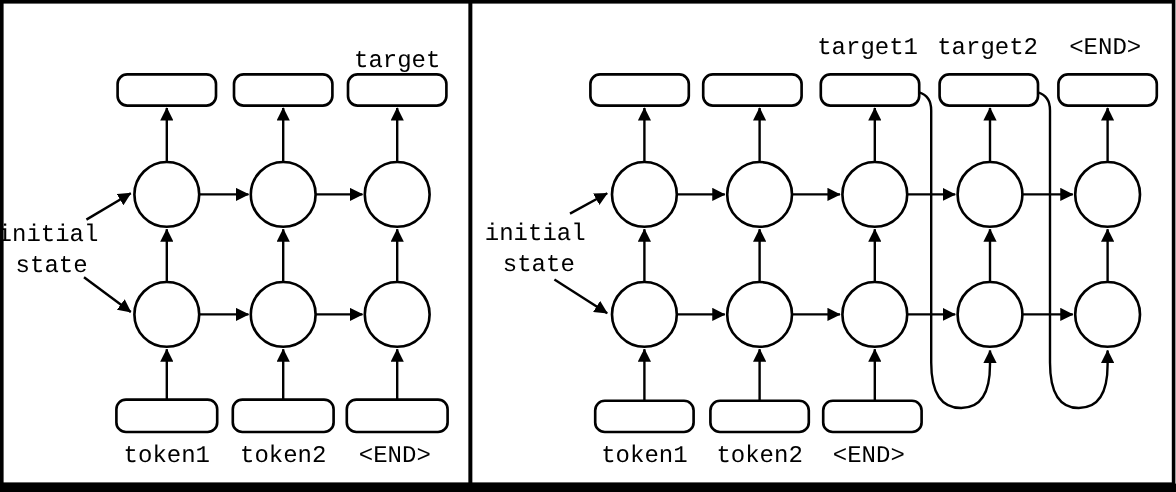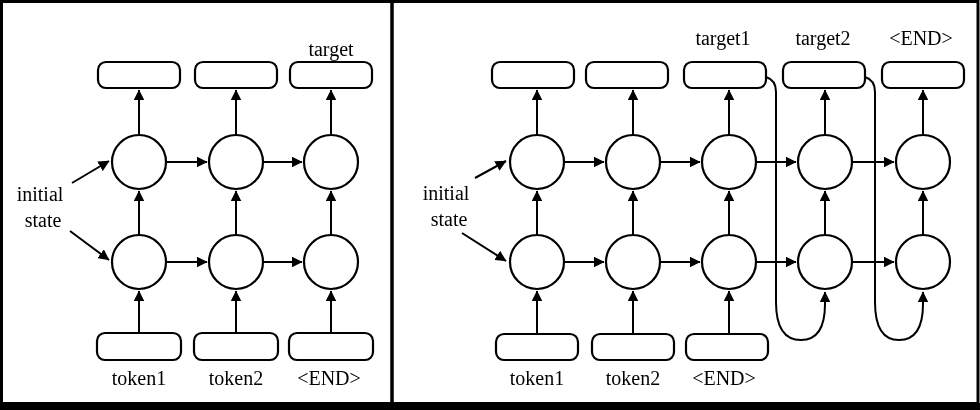--- a/index.html
+++ b/index.html
@@ -1,20 +1,20 @@
 <!DOCTYPE html>
 <html style="--ink: #000000; --paper: #ffffff;"><head>
 <meta charset="utf-8">
 <style>
   :root { --ink:#000000; --paper:#ffffff; }
   html,body { margin:0; padding:0; background:var(--paper); }
   .stage {
     position:relative; width:980px; height:410px;
     background:var(--paper); overflow:hidden;
-    font-family:Liberation Serif, serif;
+    font-family:Liberation Mono, monospace;
     text-align:right;
   }
   svg { display:block; }
   .frame { fill:none; stroke:var(--ink); stroke-width:3; }
   .box   { fill:none; stroke:var(--ink); stroke-width:2.2; }
   .cell  { fill:var(--paper); stroke:var(--ink); stroke-width:2.2; }
   .arrow { fill:none; stroke:var(--ink); stroke-width:2; marker-end:url(#ah); }
   .lbl   { fill:var(--ink); font-size:20px; }
   .ah    { fill:var(--ink); }
 </style>

